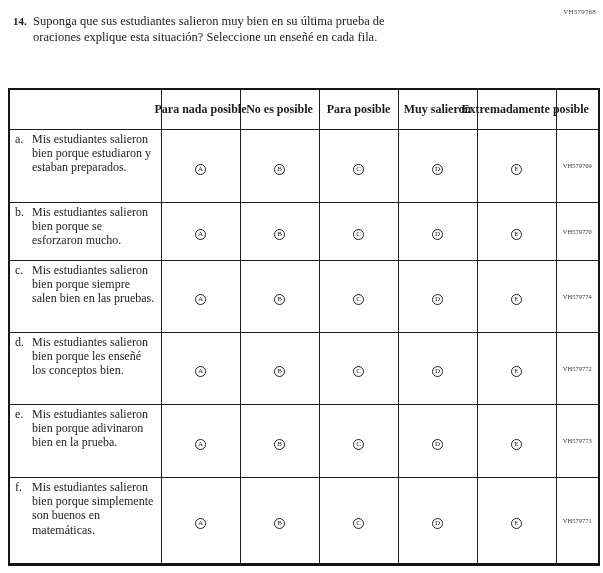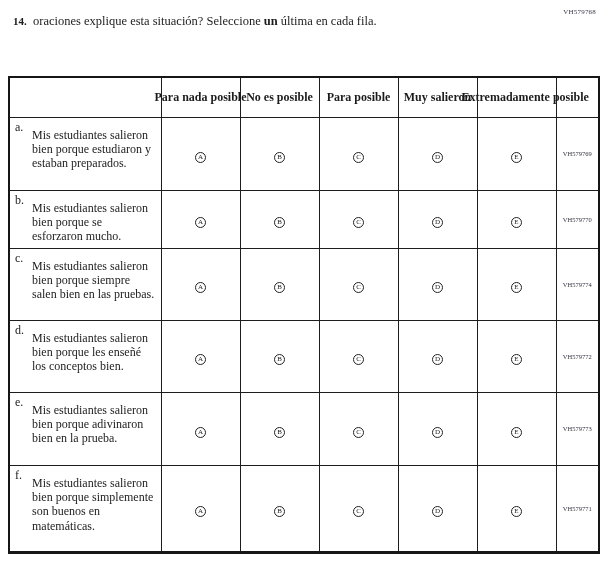--- a/index.html
+++ b/index.html
@@ -34,26 +34,26 @@
     font-weight: bold;
     font-size: 11px;
     line-height: 16.4px;
   }
   .q-text {
     font-size: 12.5px;
     line-height: 16.4px;
   }
   .q-line { display: block; white-space: nowrap; }
   .q-line-last { display: block; white-space: nowrap; }
-  .q-bold { font-weight: bold; }
+  .q-bold { font-weight: normal; }
 
   
   table.grid {
     position: absolute;
-    top: 76px; left: 8px;
+    top: 88px; left: 8px;
     width: 590px;
     border-collapse: collapse;
     table-layout: fixed;
     font-family: Liberation Serif, serif;
   }
   table.grid { border: 2px solid #161616; border-bottom-width: 3px; }
   .grid th, .grid td {
     border: 1.5px solid #1d1d1d;
     padding: 0;
     background: transparent;
@@ -88,21 +88,21 @@
   tr.r-f { height: 87px; }
 
   td.stem {
     vertical-align: top;
     padding: 2px 2px 0 5px;
     font-size: 12px;
     line-height: 14.4px;
   }
   .stem-wrap { display: flex; }
   .stem-letter { flex: none; width: 17px; }
-  .stem-text { width: 123px; margin-top: 8px; }
+  .stem-text { width: 123px; }
 
   td.bubble-cell {
     text-align: center;
     vertical-align: middle;
   }
   .circle {
     display: inline-flex;
     width: 11px; height: 11px;
     border: 1px solid #222;
     border-radius: 50%;
@@ -125,21 +125,22 @@
   }
 </style>
 </head>
 <body>
 
 <div class="page-code-top">VH579768</div>
 
 <div class="question">
   <span class="q-num">14.</span>
   <div class="q-text">
-    <span class="q-line-last"><span>oraciones explique esta situación? Seleccione </span><span class="q-bold">un</span><span> última en cada fila.</span></span>
+    <span class="q-line">Suponga que sus estudiantes salieron muy bien en su última prueba de</span>
+    <span class="q-line-last"><span>oraciones explique esta situación? Seleccione </span><span class="q-bold">un</span><span> enseñé en cada fila.</span></span>
   </div>
 </div>
 
 <table class="grid">
   <colgroup>
     <col class="c-stem">
       <col class="c-opt">
       <col class="c-opt">
       <col class="c-opt">
       <col class="c-opt">

